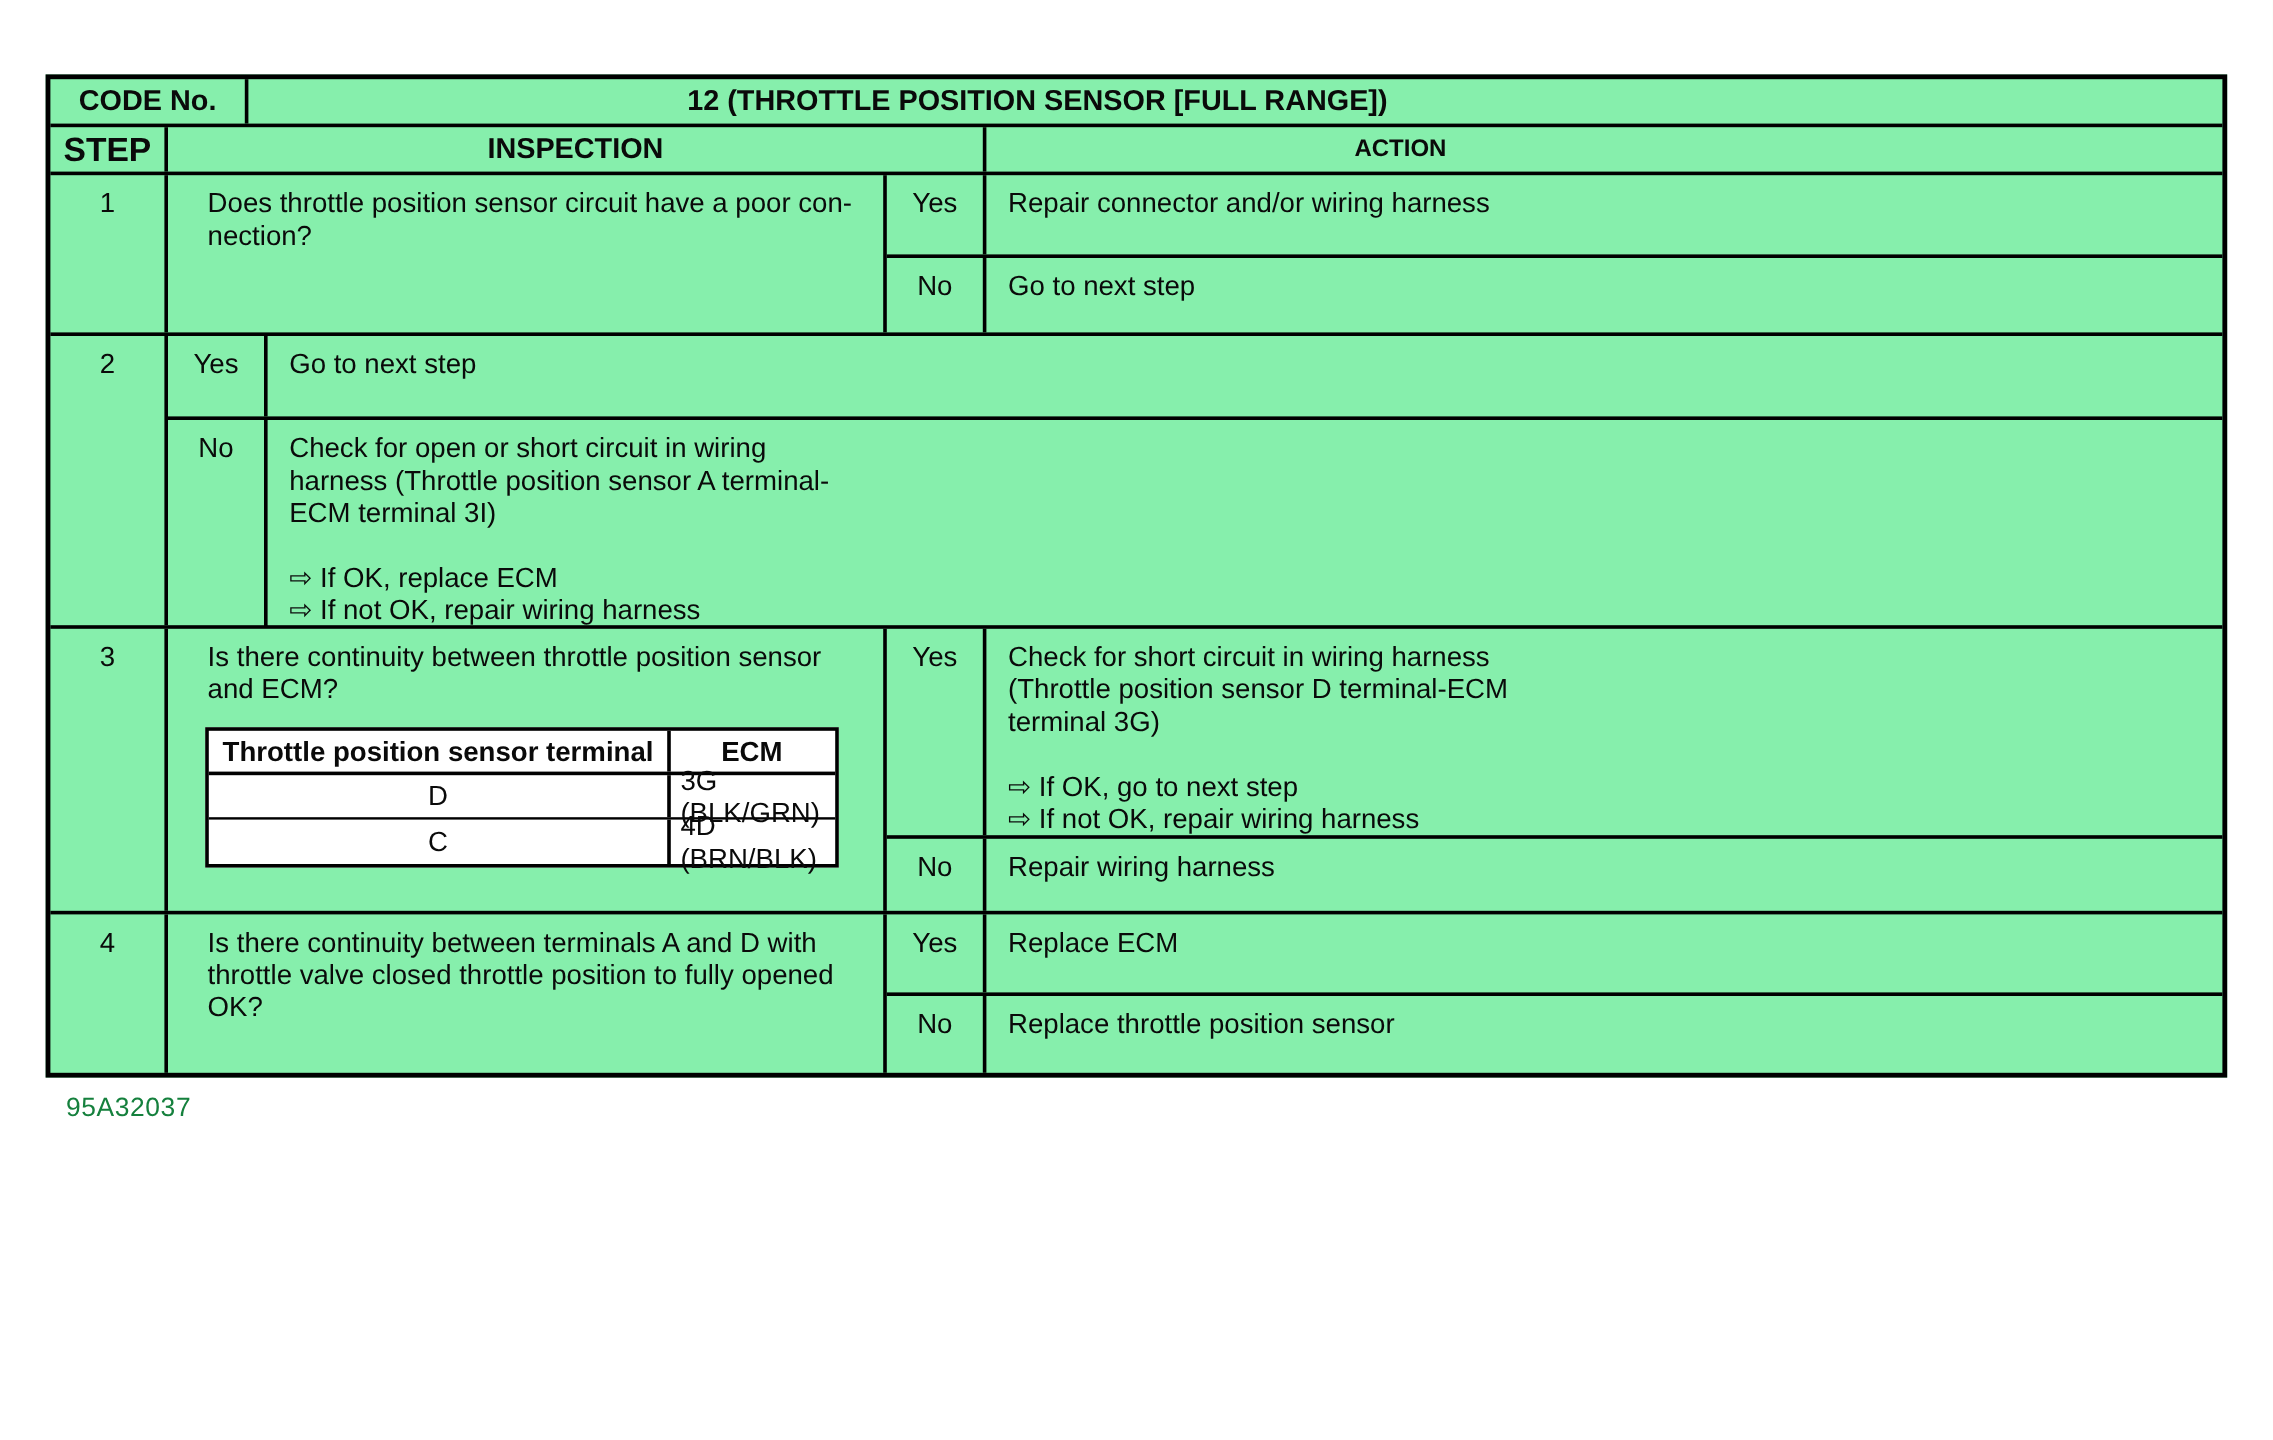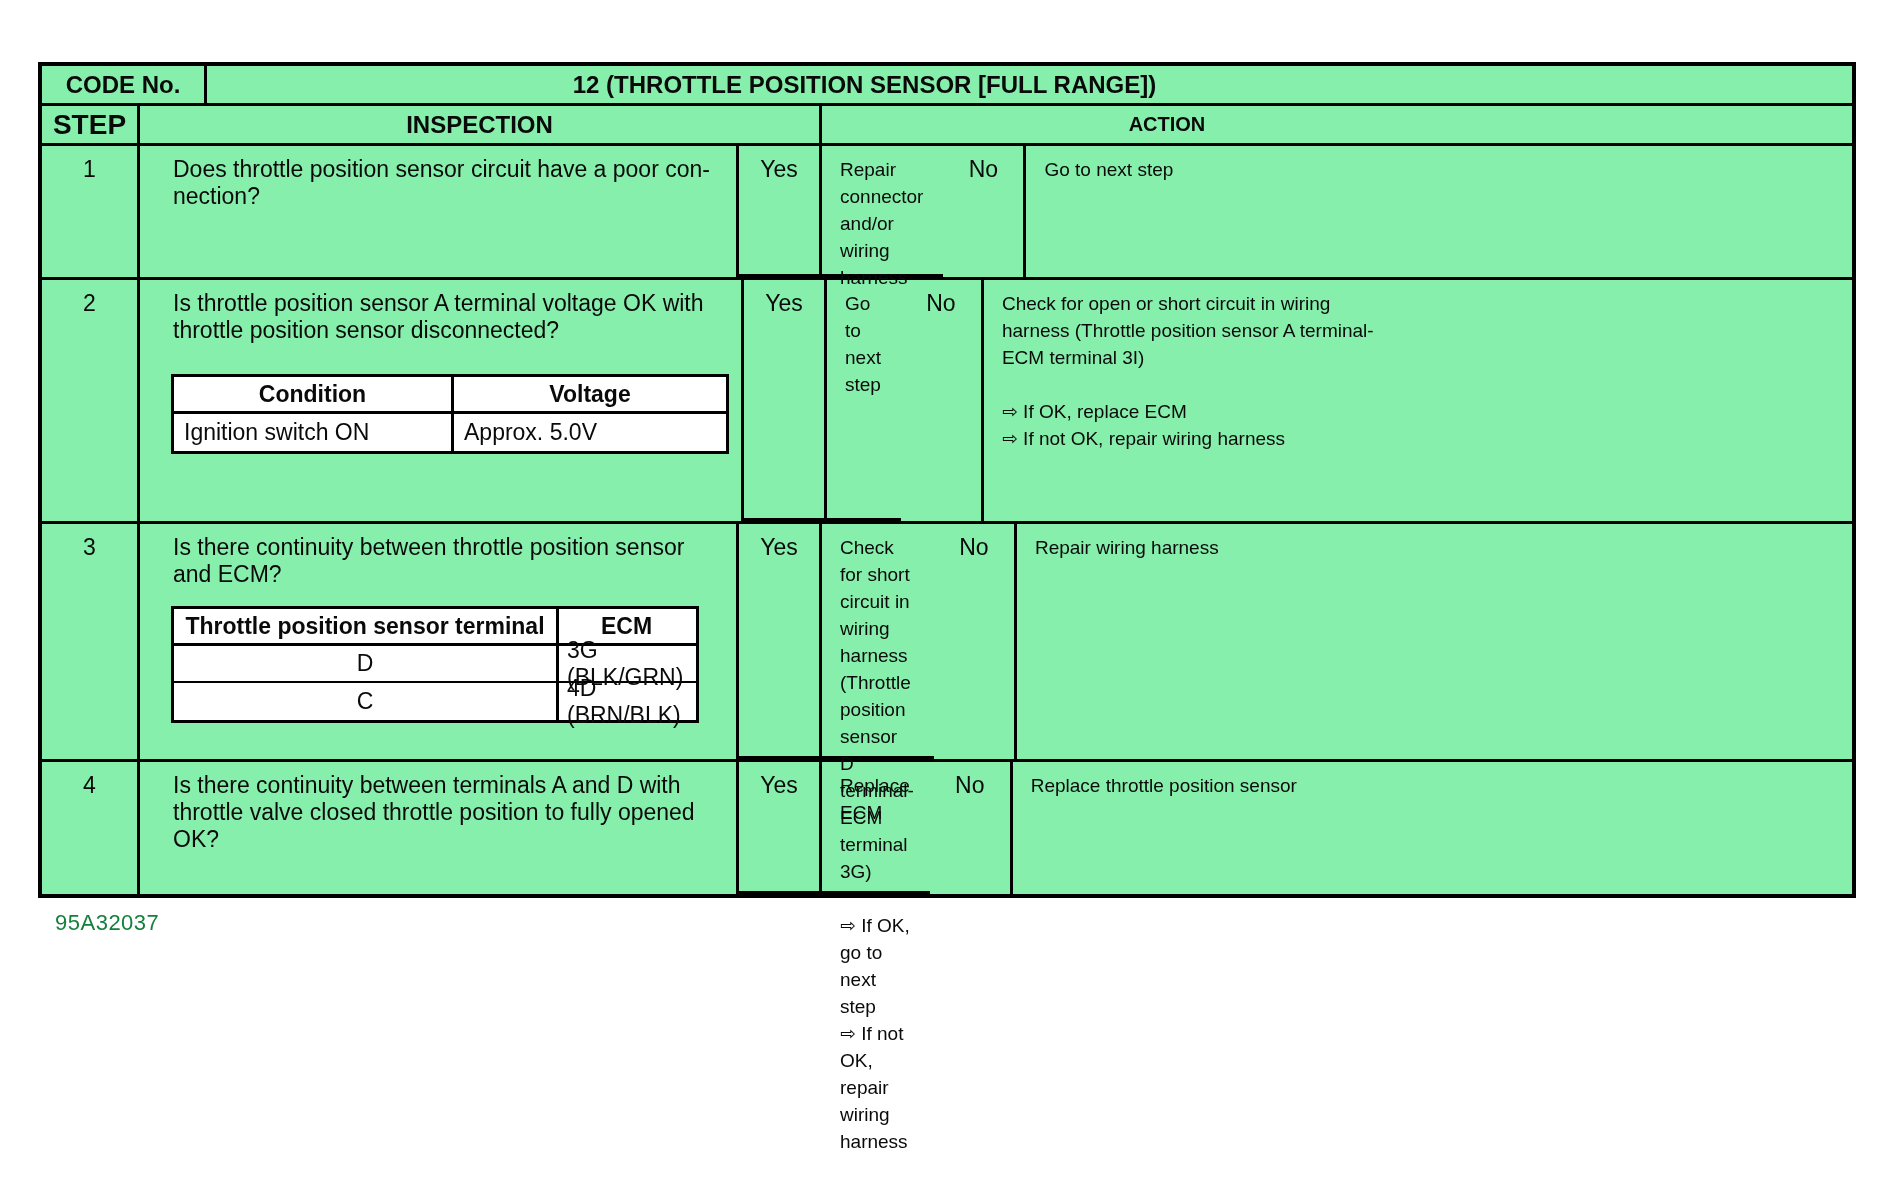--- a/index.html
+++ b/index.html
@@ -73,39 +73,39 @@
   }
   .insp {
     flex: 0 0 599px;
     border-right: 3px solid #000;
     padding: 10px 12px 0 33px;
     font-size: 23px;
     line-height: 27px;
   }
   .question { white-space: pre-line; }
 
-  .right { flex: 1; display: flex; flex-direction: row; justify-content: center; }
+  .right { flex: 1; display: flex; flex-direction: column; justify-content: center; }
   .sub { display: flex; }
   .sub-yes { border-bottom: 3px solid #000; }
   .sub-no  { flex: 1; }
   .s1y { flex: 0 0 69px; }
   .s2y { flex: 0 0 70px; }
   .s3y { flex: 0 0 174px; }
   .s4y { flex: 0 0 68px; }
   .yn {
     flex: 0 0 83px;
     border-right: 3px solid #000;
     text-align: center;
     padding-top: 10px;
     font-size: 23px;
   }
   .act {
     flex: 1;
     padding: 10px 20px 0 18px;
-    font-size: 19px;
+    font-size: 23px;
     line-height: 27px;
     white-space: pre-line;
   }
 
   .subtable {
     border: 3px solid #000;
     font-size: 23px;
     background: #fff;
   }
   .st2 { width: 558px; margin: 30px 0 0 -2px; }
@@ -160,34 +160,20 @@
       </div>
       <div class="sub sub-no">
         <div class="yn">No</div>
         <div class="act">Go to next step</div>
       </div>
     </div>
   </div>
 
   <div class="row r-step2">
     <div class="step-num">2</div>
-    <div class="insp">
-      <div class="question">Is throttle position sensor A terminal voltage OK with
-throttle position sensor disconnected?</div>
-      <div class="subtable st2">
-        <div class="st-row st-head">
-          <div class="st-cell st2-c1 st-center bold">Condition</div>
-          <div class="st-cell st2-c2 st-center bold">Voltage</div>
-        </div>
-        <div class="st-row">
-          <div class="st-cell st2-c1">Ignition switch ON</div>
-          <div class="st-cell st2-c2">Approx. 5.0V</div>
-        </div>
-      </div>
-    </div>
     <div class="right">
       <div class="sub sub-yes s2y">
         <div class="yn">Yes</div>
         <div class="act">Go to next step</div>
       </div>
       <div class="sub sub-no">
         <div class="yn">No</div>
         <div class="act">Check for open or short circuit in wiring
 harness (Throttle position sensor A terminal-
 ECM terminal 3I)

